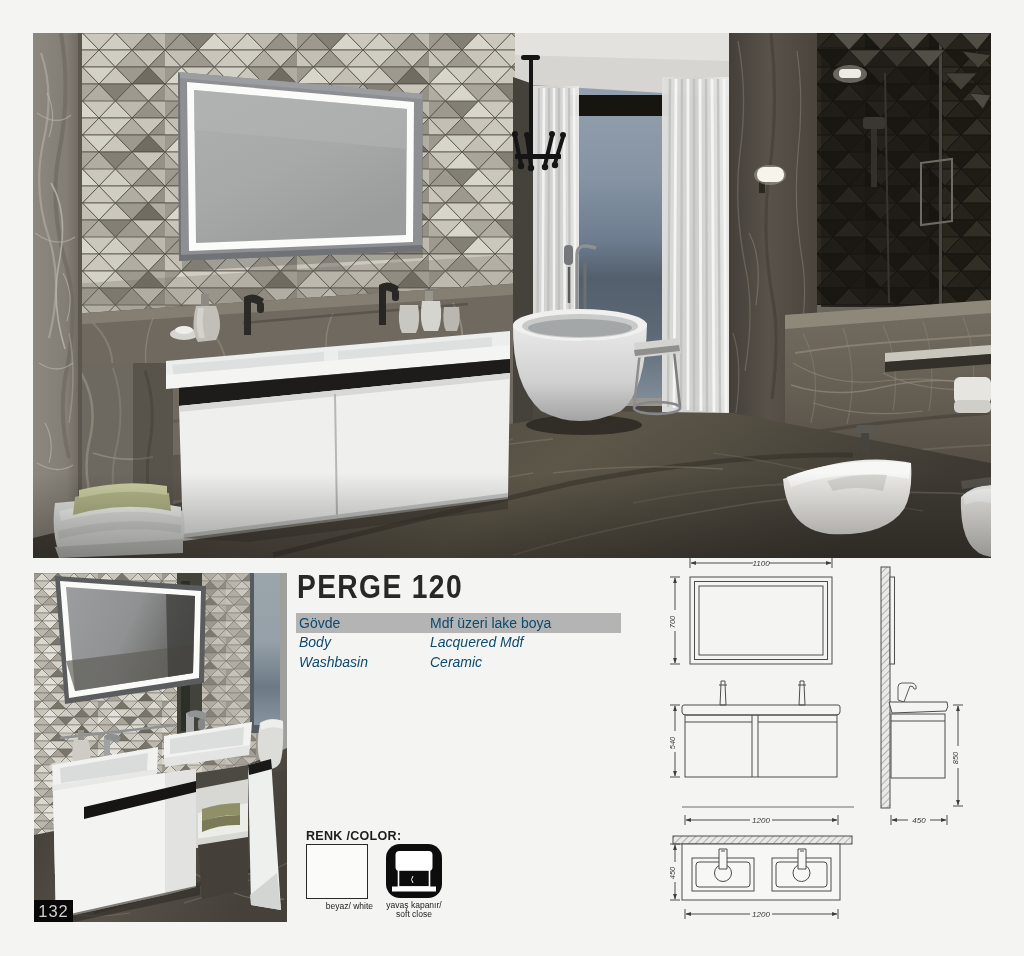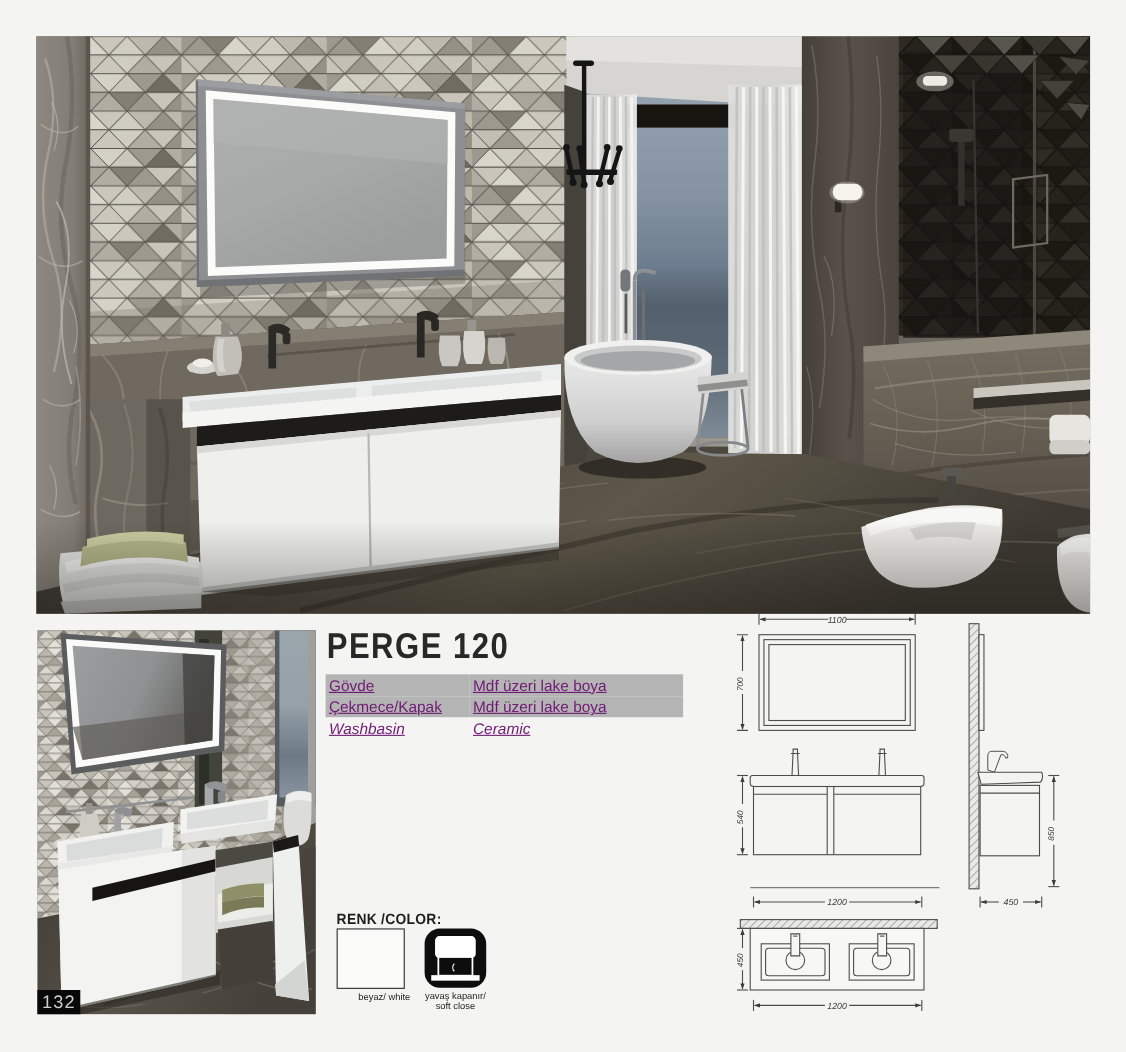--- a/index.html
+++ b/index.html
@@ -1,20 +1,20 @@
 <!DOCTYPE html>
 <html><head>
 <meta charset="utf-8">
 <style>
 html,body{margin:0;padding:0;}
 body{width:1024px;height:956px;background:#f4f4f3;font-family:"Liberation Sans",sans-serif;overflow:hidden;}
 #page{position:relative;width:1024px;height:956px;background:#f4f4f3;}
 .abs{position:absolute;}
 #title{left:297px;top:569px;font-size:31px;font-weight:bold;letter-spacing:1.5px;color:#282828;transform:scale(0.91,1.05);transform-origin:left top;}
-table.spec{border-collapse:collapse;left:296px;top:613px;width:325px;font-size:14px;color:#701a75;text-decoration:underline;}
+table.spec{border-collapse:collapse;left:296px;top:613px;width:325px;font-size:14px;color:#0c4a6e;}
 table.spec td{padding:0 0 0 3px;height:19.6px;vertical-align:middle;}
 tr.g td{background:#b4b4b4;}
 td.v{padding-left:0;}
 .it{font-style:italic;}
 #renk{left:306px;top:828px;font-size:13.5px;font-weight:bold;color:#1d1d1d;letter-spacing:0.3px;transform:scale(0.93,1);transform-origin:left top;}
 #sw1{left:306px;top:844px;width:60px;height:53px;background:#fbfbfa;border:1.5px solid #2a2a2a;}
 #sw1l{left:301px;top:901px;width:72px;font-size:8.5px;color:#222;text-align:right;}
 #sw2l{left:377px;top:901px;width:74px;font-size:8.5px;color:#222;text-align:center;line-height:8.5px;}
 #pageno{left:34px;top:900px;width:39px;height:22px;background:#080808;color:#cfcfcf;font-size:16.5px;text-align:center;line-height:22px;letter-spacing:1px;}
 </style>
@@ -608,23 +608,23 @@
   </div>
 
   <div class="abs" id="title">PERGE 120</div>
 
   <table class="spec abs">
     <tbody>
         <tr class="g">
           <td style="width:128px">Gövde</td>
           <td class="v">Mdf üzeri lake boya</td>
         </tr>
-    <tr class="g">
-          <td>Çekmece/Kapak</td>
-          <td class="v">Mdf üzeri lake boya</td>
+    <tr>
+          <td class="it">Body</td>
+          <td class="v it">Lacquered Mdf</td>
         </tr>
     <tr>
           <td class="it">Washbasin</td>
           <td class="v it">Ceramic</td>
         </tr>
   </tbody>
     </table>
 
   <div class="abs" id="renk">RENK /COLOR:</div>
 

